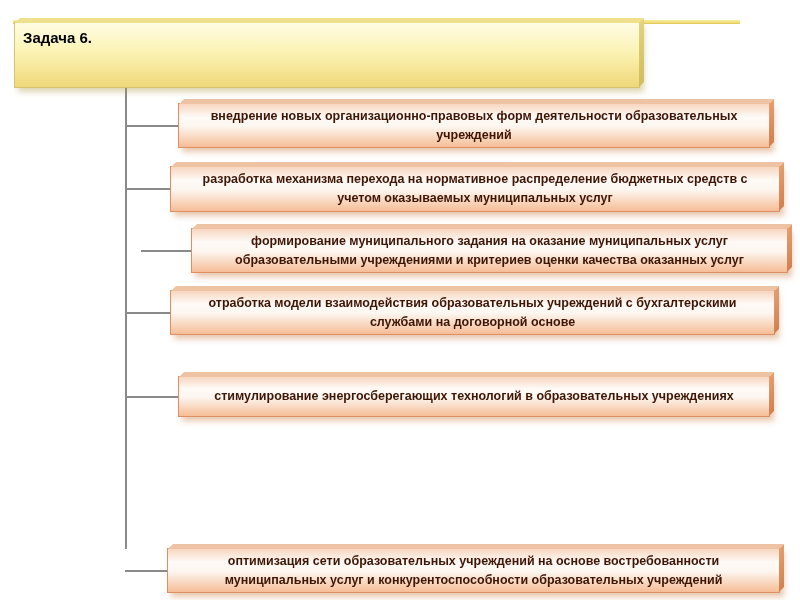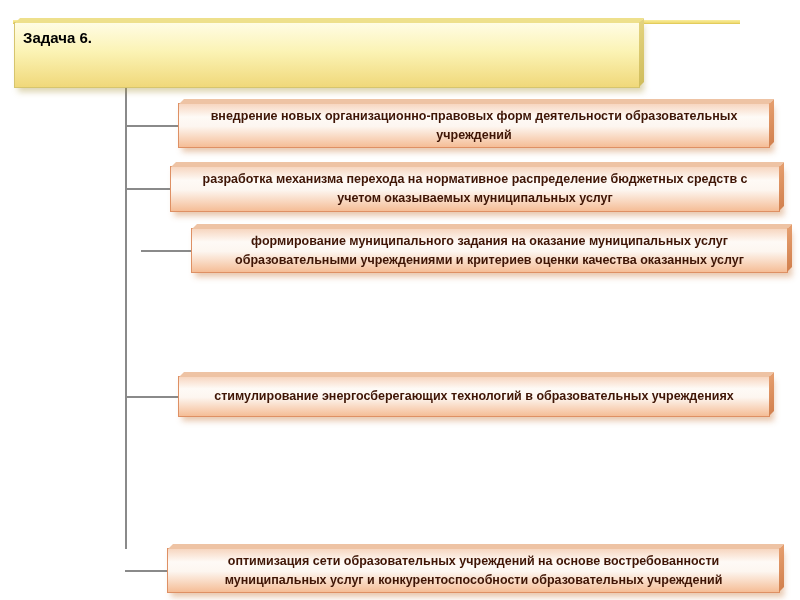--- a/index.html
+++ b/index.html
@@ -109,20 +109,26 @@
     </div>
   </div>
 
   <div class="item item-3">
     <div class="branch"></div>
     <div class="face">
       <span class="txt">формирование муниципального задания на оказание муниципальных услуг образовательными учреждениями и критериев оценки качества оказанных услуг</span>
     </div>
   </div>
 
+  <div class="item item-4">
+    <div class="branch"></div>
+    <div class="face">
+      <span class="txt">отработка модели взаимодействия образовательных учреждений с бухгалтерскими службами на договорной основе</span>
+    </div>
+  </div>
 
   <div class="item item-5">
     <div class="branch"></div>
     <div class="face">
       <span class="txt">стимулирование энергосберегающих технологий в образовательных учреждениях</span>
     </div>
   </div>
 
 
 

